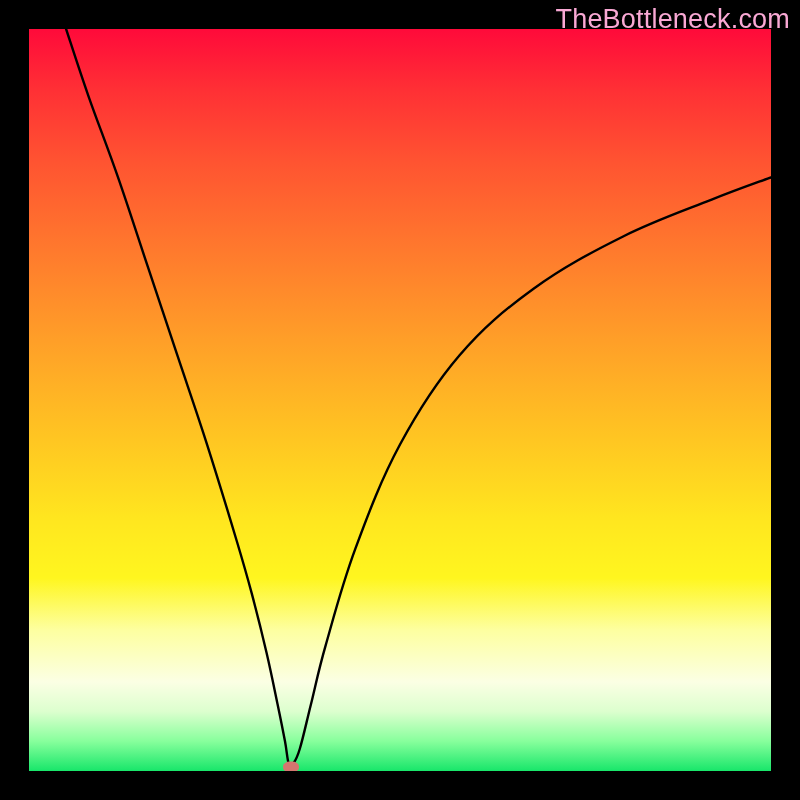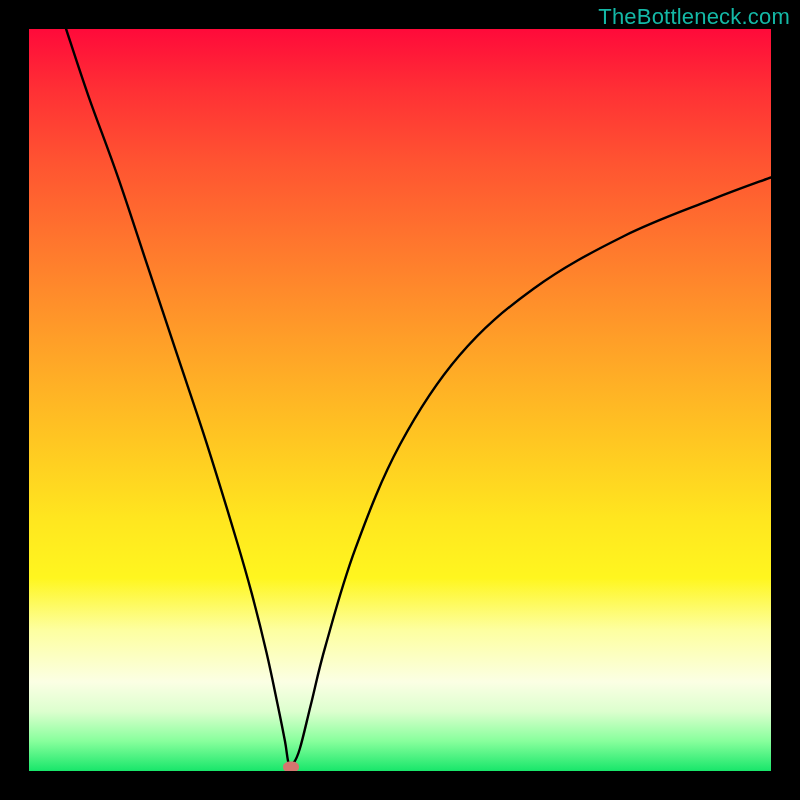--- a/index.html
+++ b/index.html
@@ -8,22 +8,22 @@
     position: relative;
     width: 800px;
     height: 800px;
     background: #000;
   }
   .watermark {
     position: absolute;
     top: 4px;
     right: 10px;
     font-family: Arial, Helvetica, sans-serif;
-    font-size: 22px;
-    color: #14b8a6;
+    font-size: 27px;
+    color: #f9a8d4;
     letter-spacing: 0.2px;
     z-index: 10;
   }
   .plot-area {
     position: absolute;
     left: 29px;
     top: 29px;
     width: 742px;
     height: 742px;
     overflow: hidden;

